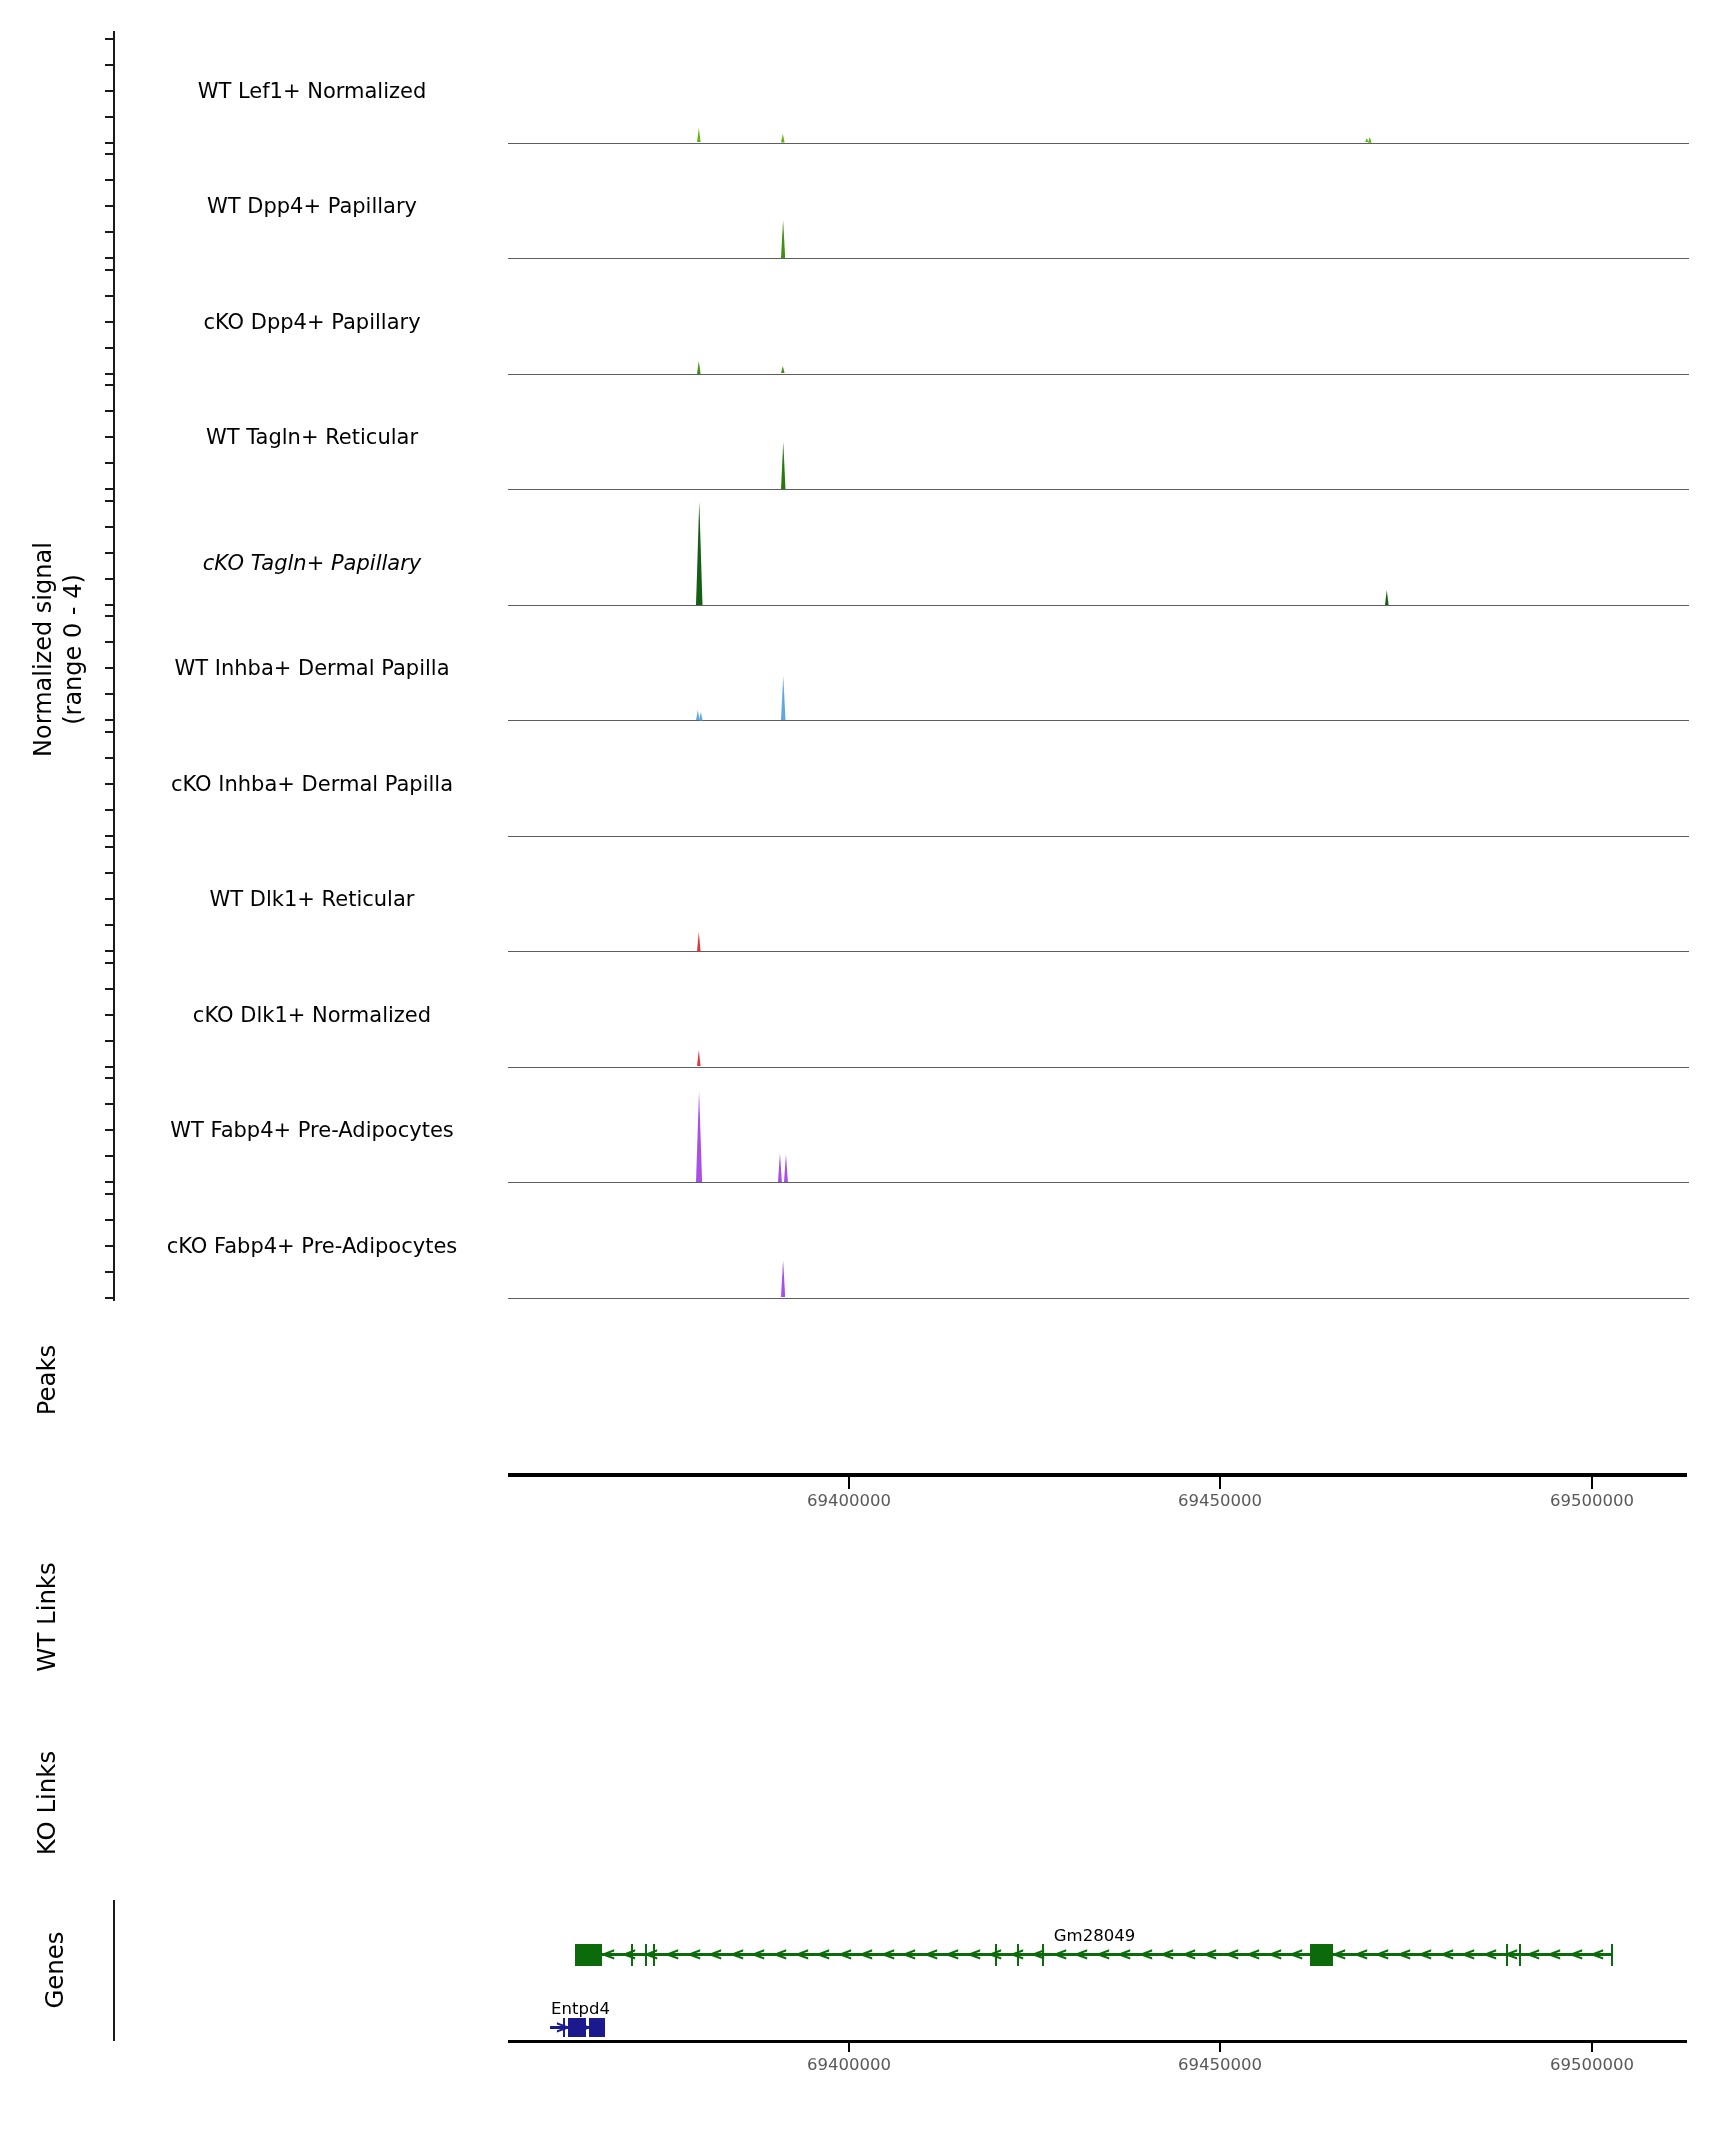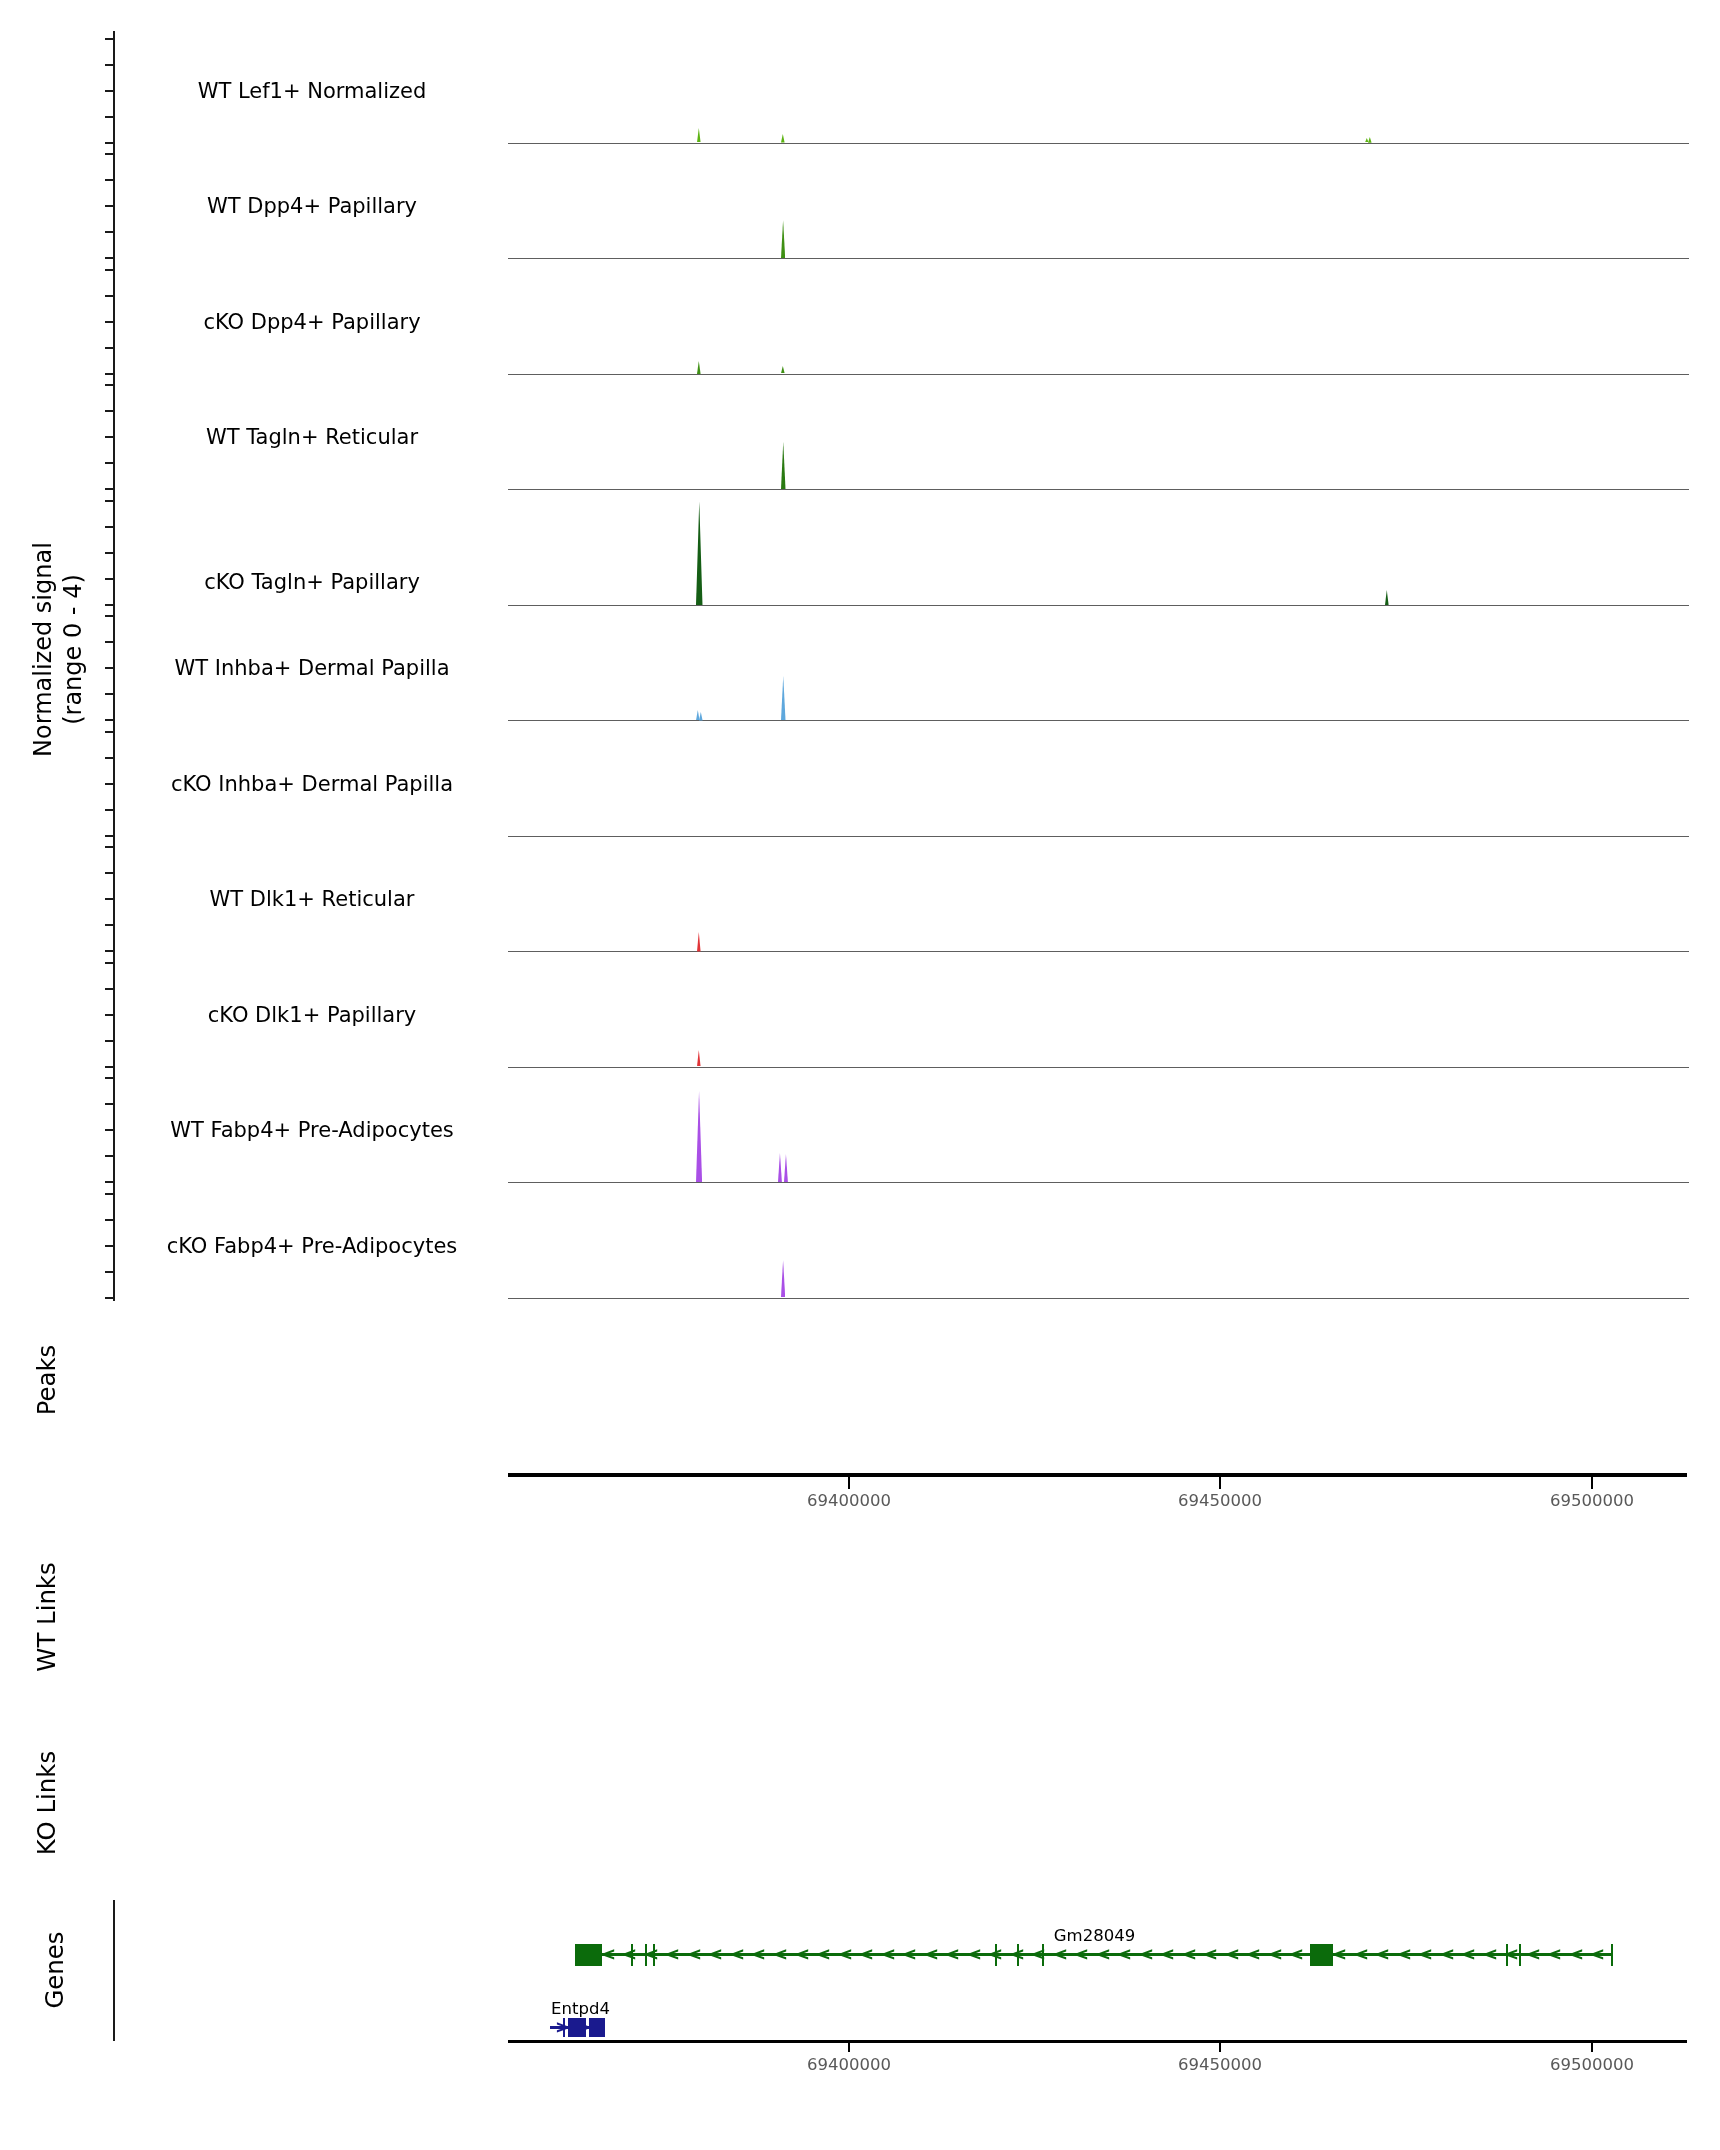--- a/index.html
+++ b/index.html
@@ -103,21 +103,21 @@
       <div class="peak" style="left: 697px; top: 361px; width: 3.6px; height: 13px; background: rgb(63, 144, 20); clip-path: polygon(50% 0px, 100% 100%, 0px 100%);"></div>
       <div class="peak" style="left: 781px; top: 366px; width: 3.6px; height: 7.3px; background: rgb(63, 144, 20); clip-path: polygon(50% 0px, 100% 100%, 0px 100%);"></div>
       <div class="track-label" style="top: 425px;">WT Tagln+ Reticular</div>
       <div class="ytick" style="left: 105px; top: 488px; width: 8.6px; height: 2.2px;"></div>
       <div class="ytick" style="left: 105px; top: 462px; width: 8.6px; height: 2.2px;"></div>
       <div class="ytick" style="left: 105px; top: 436px; width: 8.6px; height: 2.2px;"></div>
       <div class="ytick" style="left: 105px; top: 410px; width: 8.6px; height: 2.2px;"></div>
       <div class="ytick" style="left: 105px; top: 384px; width: 8.6px; height: 2.2px;"></div>
       <div class="baseline" style="left: 508px; top: 489px; width: 1181px;"></div>
       <div class="peak" style="left: 781px; top: 442px; width: 4.5px; height: 47px; background: rgb(42, 122, 18); clip-path: polygon(50% 0px, 100% 100%, 0px 100%);"></div>
-      <div class="track-label" style="top: 570px;">cKO Tagln+ Papillary</div>
+      <div class="track-label" style="top: 551px; font-style: italic;">cKO Tagln+ Papillary</div>
       <div class="ytick" style="left: 105px; top: 604px; width: 8.6px; height: 2.2px;"></div>
       <div class="ytick" style="left: 105px; top: 578px; width: 8.6px; height: 2.2px;"></div>
       <div class="ytick" style="left: 105px; top: 552px; width: 8.6px; height: 2.2px;"></div>
       <div class="ytick" style="left: 105px; top: 526px; width: 8.6px; height: 2.2px;"></div>
       <div class="ytick" style="left: 105px; top: 500px; width: 8.6px; height: 2.2px;"></div>
       <div class="baseline" style="left: 508px; top: 605px; width: 1181px;"></div>
       <div class="peak" style="left: 696px; top: 502px; width: 6.5px; height: 103px; background: rgb(21, 94, 21); clip-path: polygon(50% 0px, 100% 100%, 0px 100%);"></div>
       <div class="peak" style="left: 1385px; top: 590px; width: 3.6px; height: 15px; background: rgb(21, 94, 21); clip-path: polygon(50% 0px, 100% 100%, 0px 100%);"></div>
       <div class="track-label" style="top: 656px;">WT Inhba+ Dermal Papilla</div>
       <div class="ytick" style="left: 105px; top: 719px; width: 8.6px; height: 2.2px;"></div>
@@ -137,21 +137,21 @@
       <div class="ytick" style="left: 105px; top: 731px; width: 8.6px; height: 2.2px;"></div>
       <div class="baseline" style="left: 508px; top: 836px; width: 1181px;"></div>
       <div class="track-label" style="top: 887px;">WT Dlk1+ Reticular</div>
       <div class="ytick" style="left: 105px; top: 950px; width: 8.6px; height: 2.2px;"></div>
       <div class="ytick" style="left: 105px; top: 924px; width: 8.6px; height: 2.2px;"></div>
       <div class="ytick" style="left: 105px; top: 898px; width: 8.6px; height: 2.2px;"></div>
       <div class="ytick" style="left: 105px; top: 872px; width: 8.6px; height: 2.2px;"></div>
       <div class="ytick" style="left: 105px; top: 846px; width: 8.6px; height: 2.2px;"></div>
       <div class="baseline" style="left: 508px; top: 951px; width: 1181px;"></div>
       <div class="peak" style="left: 697px; top: 932px; width: 3.6px; height: 19.5px; background: rgb(225, 52, 56); clip-path: polygon(50% 0px, 100% 100%, 0px 100%);"></div>
-      <div class="track-label" style="top: 1003px;">cKO Dlk1+ Papillary</div>
+      <div class="track-label" style="top: 1003px;">cKO Dlk1+ Normalized</div>
       <div class="ytick" style="left: 105px; top: 1066px; width: 8.6px; height: 2.2px;"></div>
       <div class="ytick" style="left: 105px; top: 1040px; width: 8.6px; height: 2.2px;"></div>
       <div class="ytick" style="left: 105px; top: 1014px; width: 8.6px; height: 2.2px;"></div>
       <div class="ytick" style="left: 105px; top: 988px; width: 8.6px; height: 2.2px;"></div>
       <div class="ytick" style="left: 105px; top: 962px; width: 8.6px; height: 2.2px;"></div>
       <div class="baseline" style="left: 508px; top: 1067px; width: 1181px;"></div>
       <div class="peak" style="left: 697px; top: 1050px; width: 3.6px; height: 16.4px; background: rgb(225, 52, 56); clip-path: polygon(50% 0px, 100% 100%, 0px 100%);"></div>
       <div class="track-label" style="top: 1118px;">WT Fabp4+ Pre-Adipocytes</div>
       <div class="ytick" style="left: 105px; top: 1181px; width: 8.6px; height: 2.2px;"></div>
       <div class="ytick" style="left: 105px; top: 1155px; width: 8.6px; height: 2.2px;"></div>

